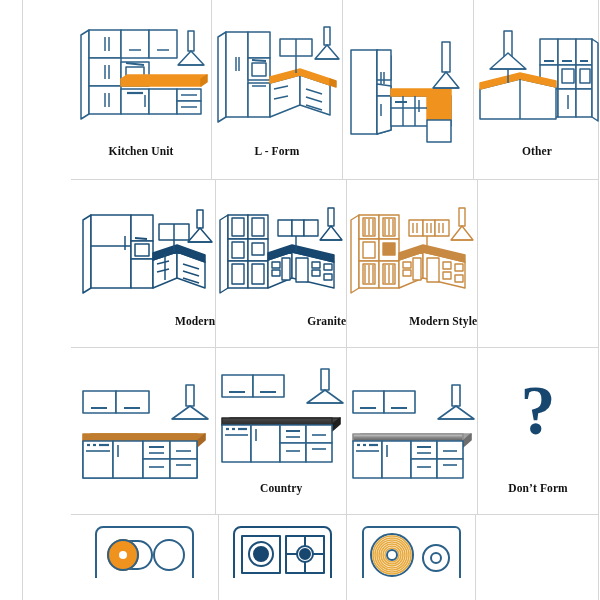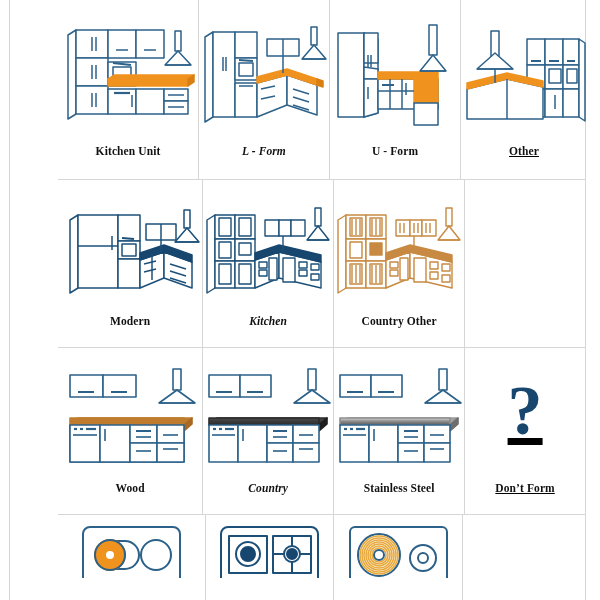--- a/index.html
+++ b/index.html
@@ -7,21 +7,21 @@
     width:600px;height:600px;overflow:hidden;
     background:#ffffff;
     font-family:"Liberation Serif", serif;
   }
   .sheet{
     position:relative;width:600px;height:600px;
     box-sizing:border-box;
   }
   .grid{
     position:absolute;
-    left:9px; top:0px;
+    left:22px; top:0px;
     width:577px;
     border-left:1px solid #d6d6d6;
     border-right:1px solid #d6d6d6;
     box-sizing:border-box;
     padding-left:48px;
   }
   .row{
     display:flex;
     border-bottom:1px solid #d6d6d6;
     box-sizing:border-box;
@@ -32,23 +32,23 @@
   .row.r4{height:85px;border-bottom:none;}
   .cell{
     position:relative;
     box-sizing:border-box;
     border-right:1px solid #d6d6d6;
     display:flex;
     flex-direction:column;
     align-items:center;
     justify-content:flex-start;
   }
-  .cell:last-child{border-right:none;text-decoration:underline;}
+  .cell:last-child{border-right:none;}
   .c1{width:161px;}
-  .c2{width:140px;font-style:italic;}
+  .c2{width:140px;}
   .c3{width:141px;}
   .c4{width:133px;}
   .art{
     flex:1 1 auto;
     width:100%;
     display:flex;
     align-items:center;
     justify-content:center;
     overflow:hidden;
   }
@@ -57,21 +57,21 @@
     width:100%;
     text-align:center;
     font-weight:bold;
     font-size:11.5px;
     color:#111111;
     letter-spacing:0.1px;
     padding-bottom:22px;
     line-height:1;
   }
   .row.r3 .label{padding-bottom:20px;}
-  .row.r2 .label{padding-bottom:20px;}
+  .row.r2 .label{padding-bottom:20px;text-align:right;}
   .empty .art, .empty .label{visibility:hidden;}
   .qmark{
     font-family:"Liberation Serif", serif;
     font-size:70px;
     font-weight:bold;
     color:#17466f;
     line-height:1;
     transform:translateY(-4px);
   }
   .r4 .art{align-items:flex-start;justify-content:center;padding-top:8px;}
@@ -180,21 +180,20 @@
               <line x1="76" y1="66" x2="76" y2="78"></line>
               <line x1="38" y1="38" x2="38" y2="50"></line>
               <line x1="41" y1="38" x2="41" y2="50"></line>
               <line x1="38" y1="70" x2="38" y2="82"></line>
               <path d="M99 8 L107 8 L107 38 L99 38 Z" fill="#fff"></path>
               <path d="M90 54 L103 38 L116 54 Z" fill="#fff"></path>
               <line x1="90" y1="54" x2="116" y2="54"></line>
             </g>
           </svg>
         </div>
-        <div class="label">U - Form</div>
       </div>
 
       <div class="cell c4">
         <div class="art">
           <svg width="126" height="112" viewBox="0 0 126 112">
             <g fill="none" stroke="#2c6189" stroke-width="1.5" stroke-linejoin="round">
               <rect x="66" y="22" width="18" height="26" fill="#fff"></rect>
               <rect x="84" y="22" width="18" height="26" fill="#fff"></rect>
               <rect x="102" y="22" width="16" height="26" fill="#fff"></rect>
               <rect x="66" y="48" width="18" height="24" fill="#fff"></rect>
@@ -296,21 +295,21 @@
               <rect x="62" y="22" width="14" height="16" fill="#fff"></rect>
               <rect x="76" y="22" width="12" height="16" fill="#fff"></rect>
               <rect x="88" y="22" width="14" height="16" fill="#fff"></rect>
               <line x1="80" y1="38" x2="80" y2="54"></line>
               <path d="M112 10 L118 10 L118 28 L112 28 Z" fill="#fff"></path>
               <path d="M104 42 L115 28 L126 42 Z" fill="#fff"></path>
               <line x1="104" y1="42" x2="126" y2="42"></line>
             </g>
           </svg>
         </div>
-        <div class="label">Kitchen</div>
+        <div class="label">Granite</div>
       </div>
 
       <div class="cell c3">
         <div class="art">
           <svg width="130" height="100" viewBox="0 0 130 100">
             <g fill="none" stroke="#c88a42" stroke-width="1.4" stroke-linejoin="round">
               <path d="M4 22 L12 17 L12 90 L4 95 Z" fill="#fff"></path>
               <rect x="12" y="17" width="20" height="24" fill="#fff"></rect>
               <rect x="16" y="20" width="12" height="18" fill="#fff"></rect>
               <rect x="32" y="17" width="20" height="24" fill="#fff"></rect>
@@ -355,21 +354,21 @@
               <line x1="84" y1="25" x2="84" y2="35"></line>
               <line x1="92" y1="25" x2="92" y2="35"></line>
               <line x1="96" y1="25" x2="96" y2="35"></line>
               <line x1="80" y1="38" x2="80" y2="54"></line>
               <path d="M112 10 L118 10 L118 28 L112 28 Z" fill="#fff"></path>
               <path d="M104 42 L115 28 L126 42 Z" fill="#fff"></path>
               <line x1="104" y1="42" x2="126" y2="42"></line>
             </g>
           </svg>
         </div>
-        <div class="label">Country Other</div>
+        <div class="label">Modern Style</div>
       </div>
 
       <div class="cell c4 empty">
         <div class="art"></div>
         <div class="label"></div>
       </div>
     </div>
 
     <div class="row r3">
 
@@ -400,21 +399,20 @@
               <line x1="13" y1="70" x2="37" y2="70"></line>
               <line x1="45" y1="64" x2="45" y2="76"></line>
               <line x1="76" y1="66" x2="91" y2="66" stroke-width="2"></line>
               <line x1="76" y1="72" x2="91" y2="72"></line>
               <line x1="103" y1="70" x2="118" y2="70"></line>
               <line x1="76" y1="86" x2="91" y2="86"></line>
               <line x1="103" y1="84" x2="118" y2="84"></line>
             </g>
           </svg>
         </div>
-        <div class="label">Wood</div>
       </div>
 
       <div class="cell c2">
         <div class="art">
           <svg width="130" height="100" viewBox="0 0 130 100">
             <defs>
               <linearGradient id="granitegrad" x1="0" y1="0" x2="0" y2="1">
                 <stop offset="0%" stop-color="#4a4a4a"></stop>
                 <stop offset="100%" stop-color="#2b2b2b"></stop>
               </linearGradient>
@@ -490,21 +488,20 @@
               <line x1="9" y1="70" x2="32" y2="70"></line>
               <line x1="40" y1="64" x2="40" y2="76"></line>
               <line x1="70" y1="66" x2="84" y2="66" stroke-width="2"></line>
               <line x1="70" y1="72" x2="84" y2="72"></line>
               <line x1="96" y1="70" x2="110" y2="70"></line>
               <line x1="70" y1="86" x2="84" y2="86"></line>
               <line x1="96" y1="84" x2="110" y2="84"></line>
             </g>
           </svg>
         </div>
-        <div class="label">Stainless Steel</div>
       </div>
 
       <div class="cell c4">
         <div class="art">
           <div class="qmark">?</div>
         </div>
         <div class="label">Don’t Form</div>
       </div>
     </div>
 

